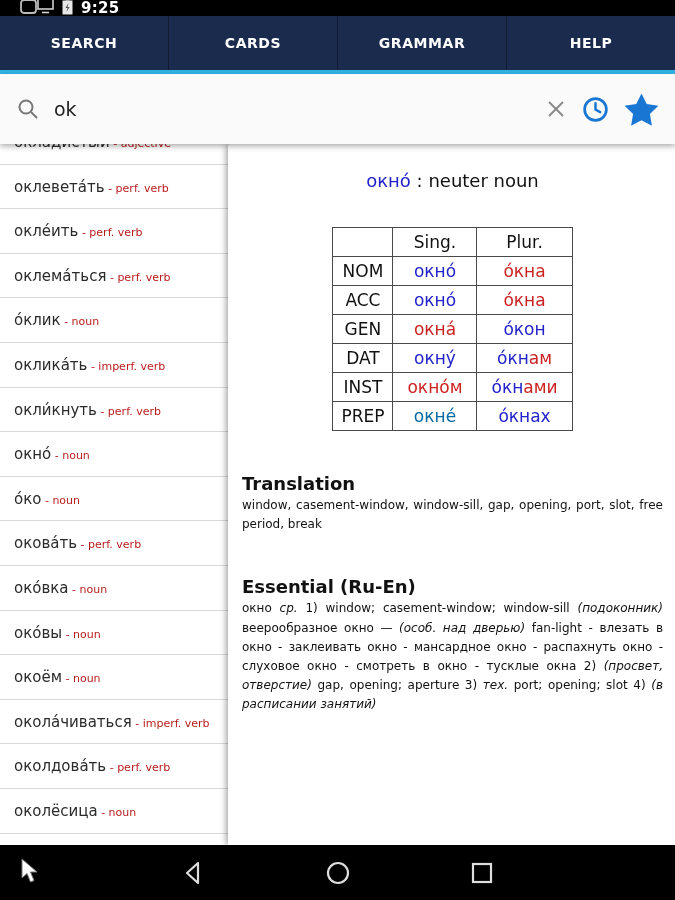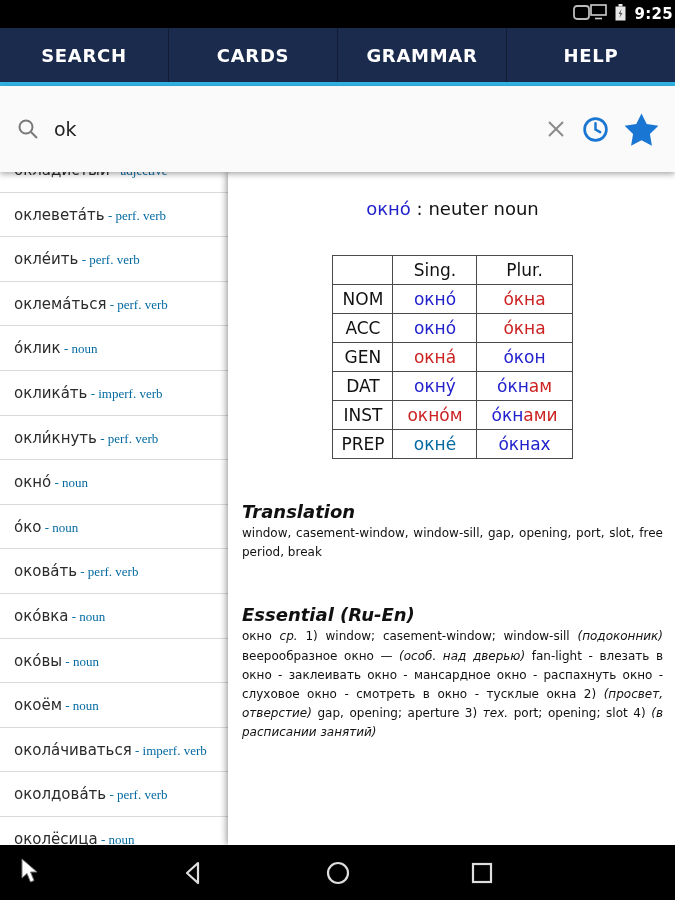--- a/index.html
+++ b/index.html
@@ -3,51 +3,51 @@
 <meta charset="utf-8">
 <style>
   html,body{margin:0;padding:0;}
   body{
     width:675px;height:900px;overflow:hidden;background:#000;
     font-family:"DejaVu Sans","Liberation Sans",sans-serif;
   }
   .screen{position:relative;width:675px;height:900px;display:flex;flex-direction:column;background:#fff;}
 
   
-  .status-bar{height:28px;flex:0 0 auto;background:#000;color:#fff;display:flex;align-items:center;justify-content:flex-end;padding:0 2px;}
+  .status-bar{height:16px;flex:0 0 auto;background:#000;color:#fff;display:flex;align-items:center;justify-content:flex-start;padding:0 20px;}
   .sb-group{display:flex;align-items:center;gap:8px;}
   .sb-time{font-size:15px;font-weight:bold;letter-spacing:0.02em;}
 
   
   .tab-bar{height:54px;flex:0 0 auto;background:var(--tabbar,#1b2b4d);display:flex;border-bottom:4px solid var(--accent,#33b5e5);}
-  .tab{flex:1;display:flex;align-items:center;justify-content:center;color:#fff;font-weight:bold;font-size:18px;letter-spacing:0.04em;cursor:pointer;}
+  .tab{flex:1;display:flex;align-items:center;justify-content:center;color:#fff;font-weight:bold;font-size:14px;letter-spacing:0.04em;cursor:pointer;}
   .tab + .tab{border-left:1px solid rgba(0,0,0,0.35);}
 
   
-  .search-bar{height:54px;flex:0 0 auto;background:#fafafa;display:flex;align-items:center;gap:14px;padding:16px 16px;position:relative;z-index:5;box-shadow:0 2px 6px rgba(0,0,0,0.35);}
+  .search-bar{height:54px;flex:0 0 auto;background:#fafafa;display:flex;align-items:center;gap:14px;padding:8px 16px;position:relative;z-index:5;box-shadow:0 2px 6px rgba(0,0,0,0.35);}
   .query{flex:1;font-size:19px;color:#222;}
   .sicon{display:flex;align-items:center;cursor:pointer;}
 
   
   .content{flex:1;position:relative;display:flex;overflow:hidden;background:#fff;}
 
   .word-list{width:228px;flex:0 0 auto;margin-top:-24px;overflow:hidden;}
   .word-item{padding:11px 14px;border-bottom:1px solid #d9d9d9;color:#2b2b2b;line-height:1.35;cursor:pointer;}
   .word-item .w{font-size:15px;}
-  .word-item .pos{font-size:13px;color:#0369a1;font-family:Liberation Serif, serif;}
+  .word-item .pos{font-size:11px;color:#b91c1c;}
 
   .entry-panel{position:absolute;left:228px;top:0;right:0;bottom:0;background:#fff;box-shadow:-1px 0 7px rgba(0,0,0,0.45);border-top-left-radius:2px;padding:14px 12px 16px 14px;overflow:hidden;}
   .entry-title{text-align:center;font-size:18px;color:#111;margin:12px 0 36px;}
   .headword{color:var(--blue,#2222cc);}
 
   table.decl{border-collapse:collapse;margin:16px auto;}
   .decl th,.decl td{border:1px solid #4a4a4a;font-weight:normal;font-size:17px;padding:4px 14px;text-align:center;color:#111;white-space:nowrap;}
   .decl td.case-label{padding:4px 8px;}
 
-  .sec-heading{font-weight:bold;font-size:18px;color:#111;margin:42px 0 2px;font-style:italic;}
+  .sec-heading{font-weight:bold;font-size:18px;color:#111;margin:42px 0 2px;}
   .para{font-size:12px;line-height:1.6;text-align:justify;color:#111;}
 
   
   .nav-bar{height:55px;flex:0 0 auto;background:#000;display:flex;align-items:center;justify-content:center;gap:118px;}
   .nav-btn{display:flex;align-items:center;cursor:pointer;}
 
   .cursor{position:absolute;left:20px;bottom:12px;z-index:20;}
 </style>
 </head>
 <body>

